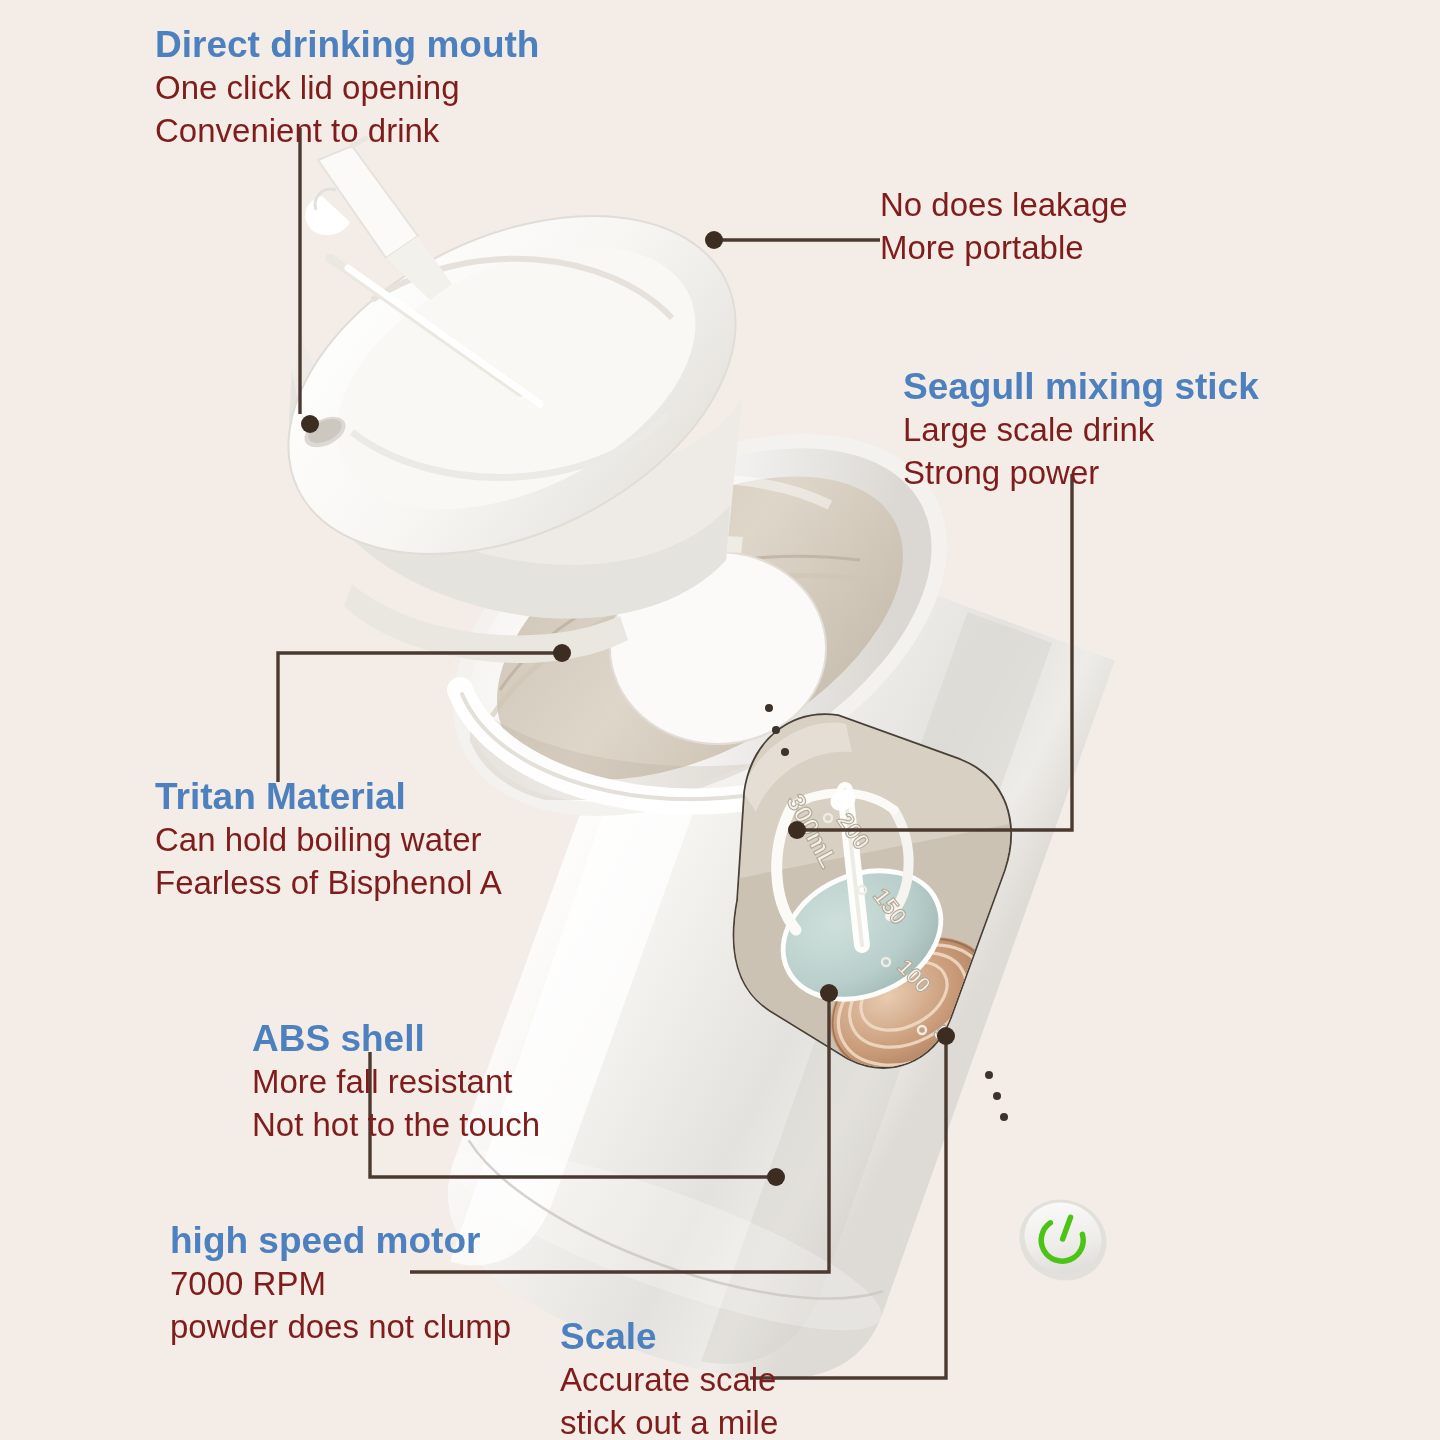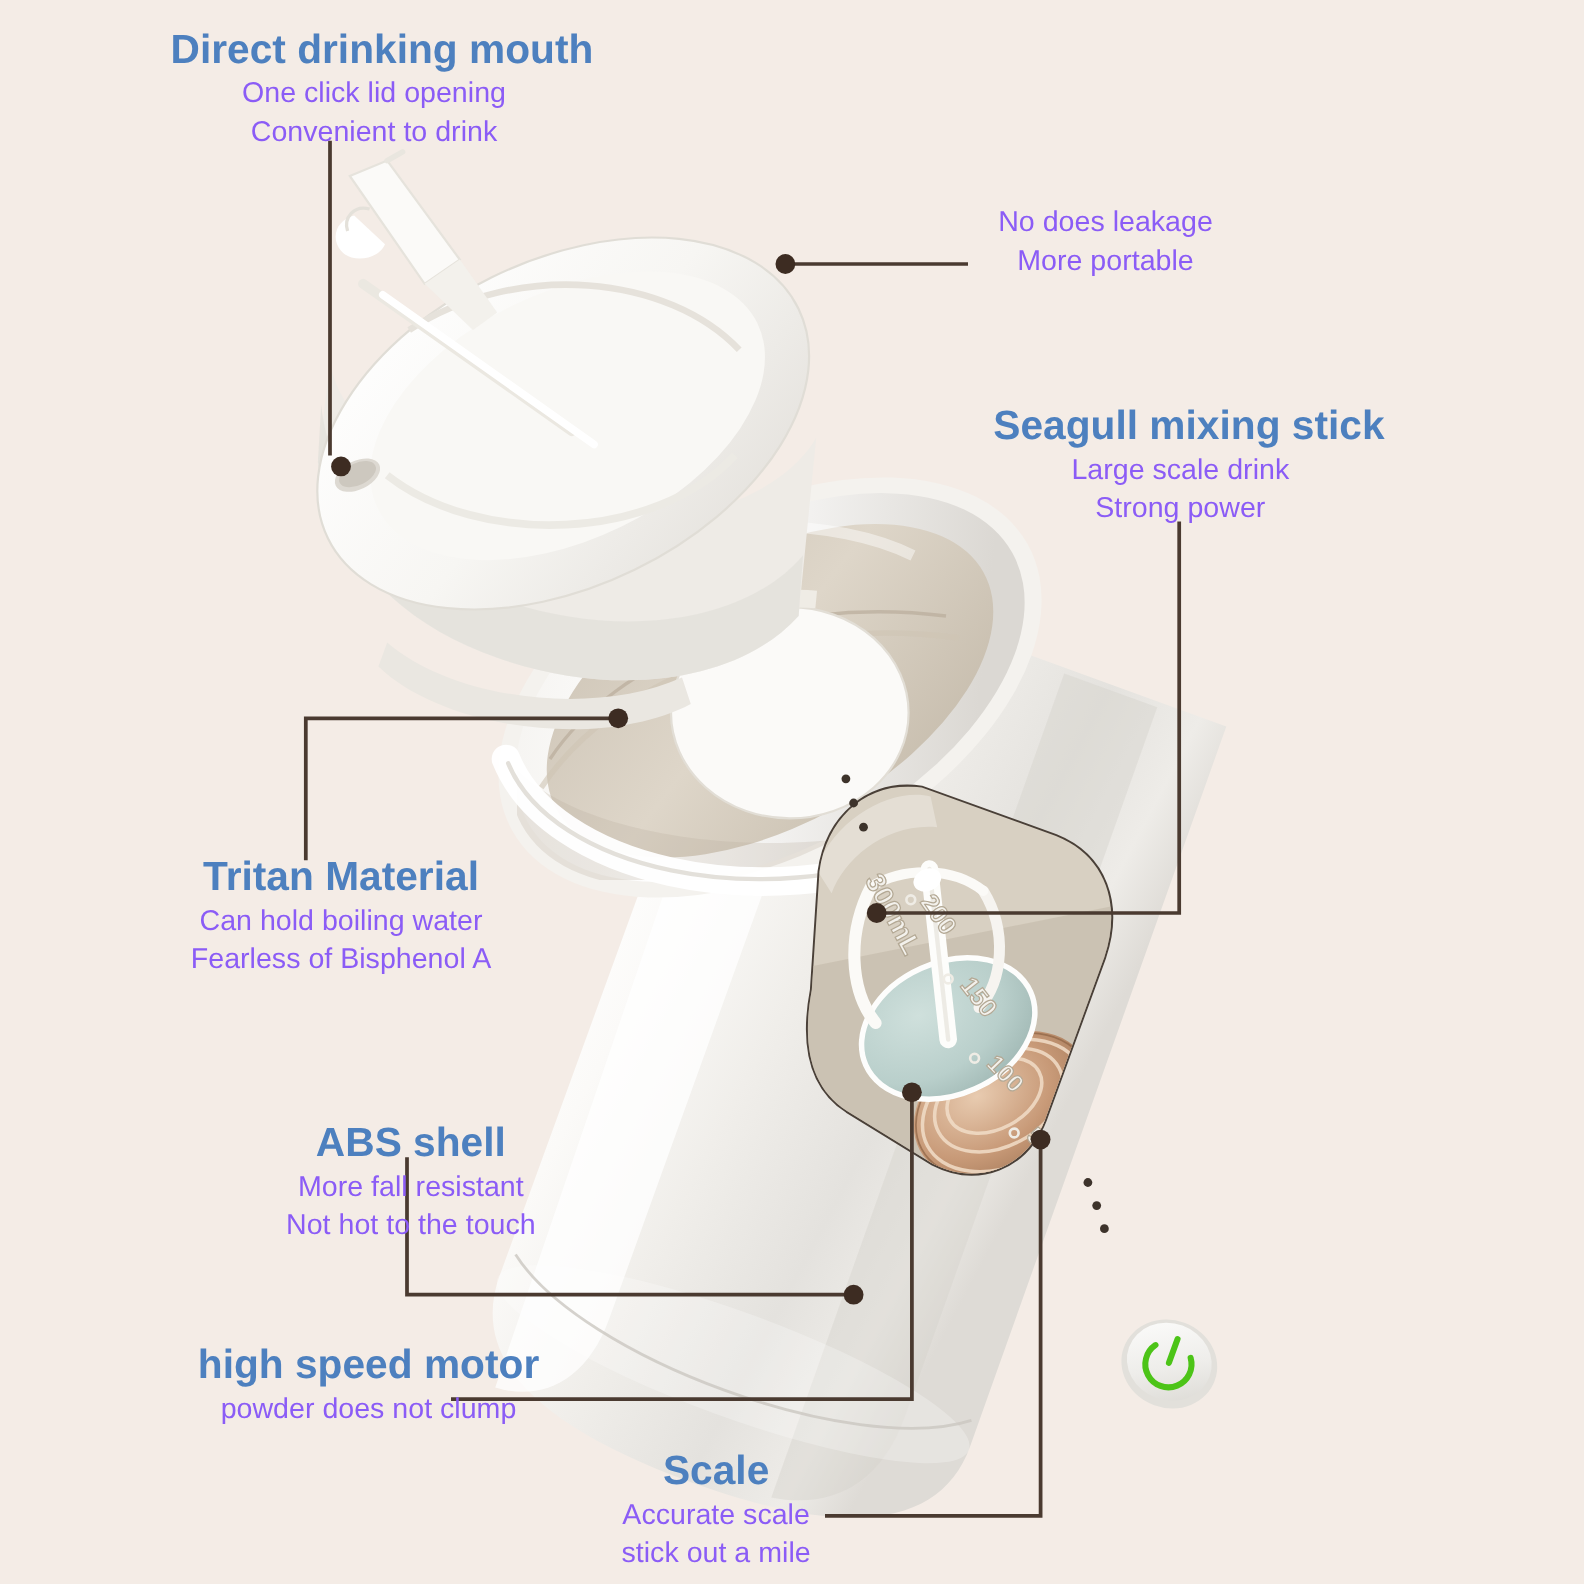--- a/index.html
+++ b/index.html
@@ -15,27 +15,27 @@
   
   .callout{position:absolute;}
   .callout .title{
     font-weight:bold;
     font-size:37px;
     line-height:1.05;
     color:#4d80bf;
     white-space:nowrap;
   }
   .callout .sub{
-    font-size:26px;
+    font-size:33px;
     line-height:1.18;
-    color:#8b5cf6;
+    color:#7f1d1d;
     white-space:nowrap;
     margin-top:4px;
   }
-  .callout.ctr{text-align:center;}
+  .callout.ctr{text-align:left;}
 
   
   #lines{position:absolute;inset:0;}
 
   
   #product{position:absolute;inset:0;}
 </style>
 </head>
 <body>
 
@@ -289,20 +289,21 @@
   </div>
 
   <div class="callout ctr" style="left:252px; top:1020px; width:243px;">
     <div class="title">ABS shell</div>
     <div class="sub">More fall resistant</div>
     <div class="sub">Not hot to the touch</div>
   </div>
 
   <div class="callout ctr" style="left:170px; top:1222px; width:330px;">
     <div class="title">high speed motor</div>
+    <div class="sub">7000 RPM</div>
     <div class="sub">powder does not clump</div>
   </div>
 
   <div class="callout ctr" style="left:560px; top:1318px; width:182px;">
     <div class="title">Scale</div>
     <div class="sub">Accurate scale</div>
     <div class="sub">stick out a mile</div>
   </div>
 
 </div>

